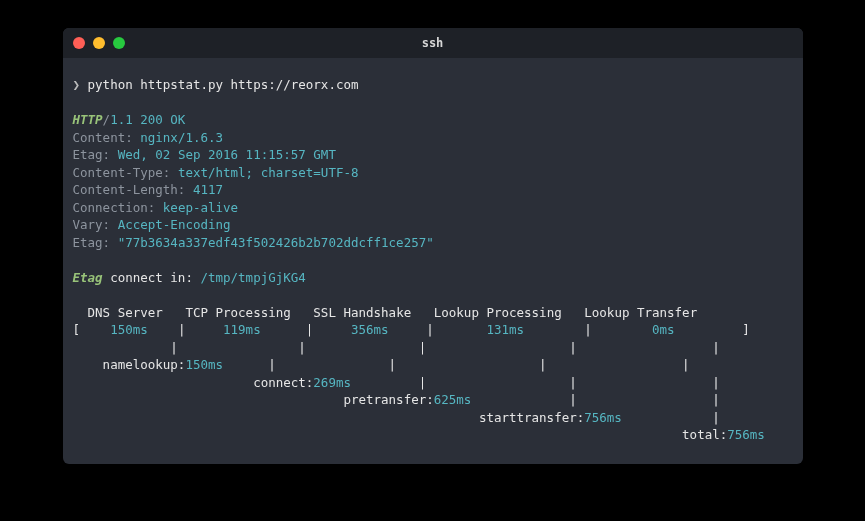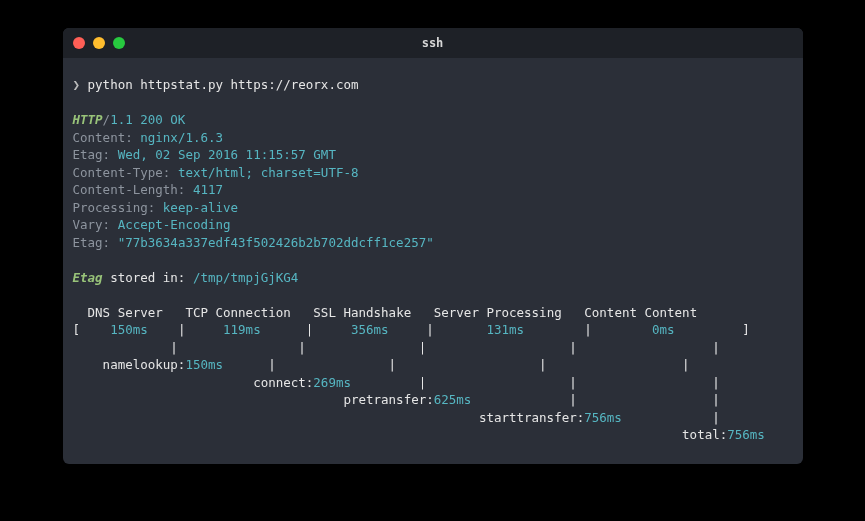--- a/index.html
+++ b/index.html
@@ -69,27 +69,27 @@
     </div>
     <div class="title">ssh</div>
   </div>
   <div class="terminal"><span class="prompt-sym">❯</span> <span class="white">python httpstat.py https://reorx.com</span>
 
 <span class="green bold">HTTP</span><span class="grey">/</span><span class="cyan">1.1 200 OK</span>
 <span class="grey">Content</span><span class="grey">: </span><span class="cyan">nginx/1.6.3</span>
 <span class="grey">Etag</span><span class="grey">: </span><span class="cyan">Wed, 02 Sep 2016 11:15:57 GMT</span>
 <span class="grey">Content-Type</span><span class="grey">: </span><span class="cyan">text/html; charset=UTF-8</span>
 <span class="grey">Content-Length</span><span class="grey">: </span><span class="cyan">4117</span>
-<span class="grey">Processing</span><span class="grey">: </span><span class="cyan">keep-alive</span>
+<span class="grey">Connection</span><span class="grey">: </span><span class="cyan">keep-alive</span>
 <span class="grey">Vary</span><span class="grey">: </span><span class="cyan">Accept-Encoding</span>
 <span class="grey">Etag</span><span class="grey">: </span><span class="cyan">"77b3634a337edf43f502426b2b702ddcff1ce257"</span>
 
-<span class="green bold">Etag</span> <span class="white">stored in: </span><span class="cyan">/tmp/tmpjGjKG4</span>
+<span class="green bold">Etag</span> <span class="white">connect in: </span><span class="cyan">/tmp/tmpjGjKG4</span>
 
-<span class="white">  <span>DNS Server</span>   <span>TCP Connection</span>   <span>SSL Handshake</span>   <span>Server Processing</span>   <span>Content Content</span></span>
+<span class="white">  <span>DNS Server</span>   <span>TCP Processing</span>   <span>SSL Handshake</span>   <span>Lookup Processing</span>   <span>Lookup Transfer</span></span>
 <span class="white">[    <span class="cyan">150ms</span>    |     <span class="cyan">119ms</span>      |     <span class="cyan">356ms</span>     |       <span class="cyan">131ms</span>        |        <span class="cyan">0ms</span>         ]</span>
 <span class="white">             |                |               |                   |                  |</span>
 <span class="white">    <span>namelookup:</span><span class="cyan">150ms</span>      |               |                   |                  |</span>
 <span class="white">                        <span>connect:</span><span class="cyan">269ms</span>         |                   |                  |</span>
 <span class="white">                                    <span>pretransfer:</span><span class="cyan">625ms</span>             |                  |</span>
 <span class="white">                                                      <span>starttransfer:</span><span class="cyan">756ms</span>            |</span>
 <span class="white">                                                                                 <span>total:</span><span class="cyan">756ms</span></span>
 </div>
 </div>
 

